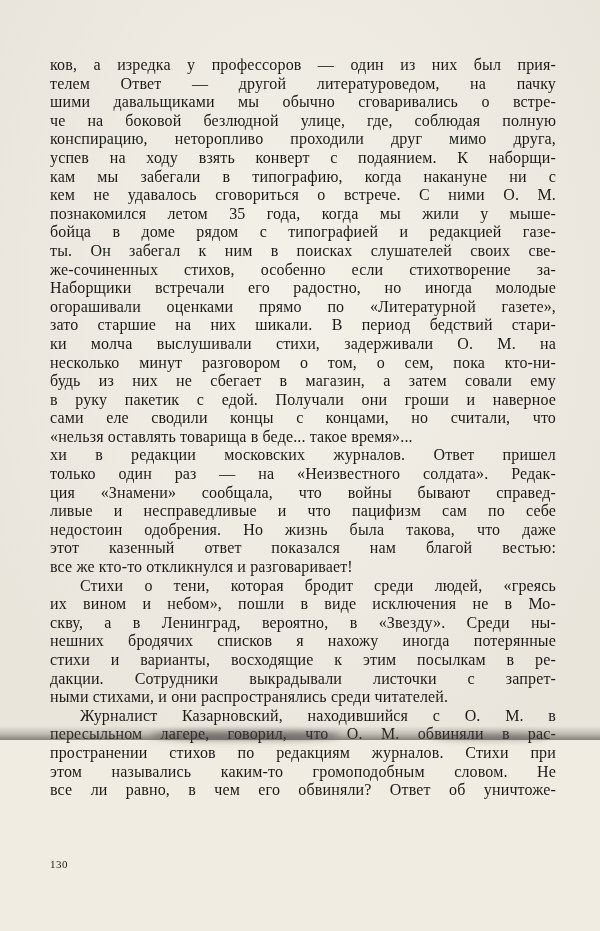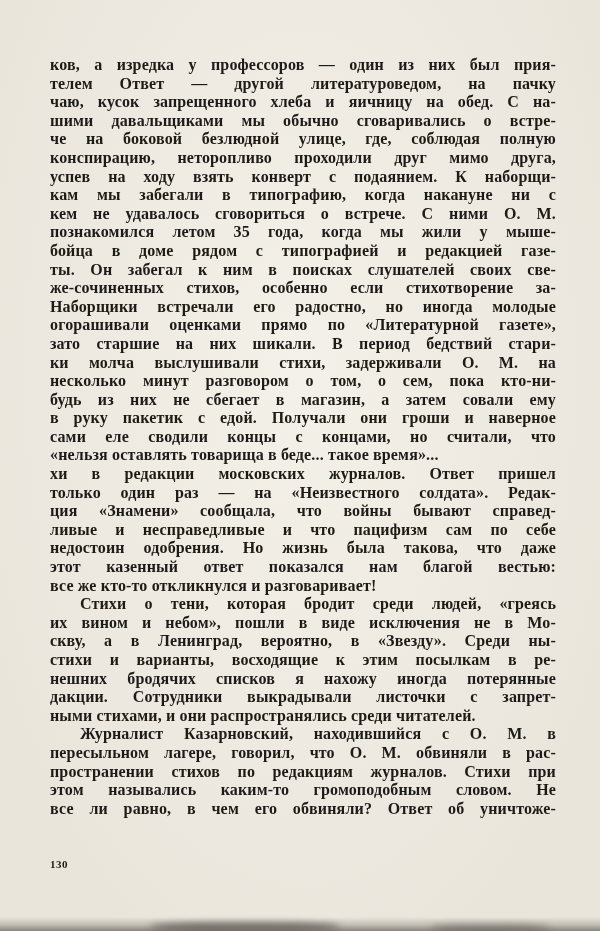--- a/index.html
+++ b/index.html
@@ -12,29 +12,28 @@
   }
   body {
     width: 600px;
     height: 931px;
     background: var(--paper, #f0ece2);
     overflow: hidden;
   }
   .page {
     position: relative;
     width: 600px;
-    height: 931px;
+    height: 740px;
     box-sizing: border-box;
     padding: 56px 44px 0 50px;
     background:
       radial-gradient(ellipse at 50% 40%, rgba(255,255,255,0.25), rgba(0,0,0,0.03) 85%),
       var(--paper, #f0ece2);
     font-family: "Liberation Serif", "DejaVu Serif", serif;
     color: var(--ink, #1d1b17);
-    font-weight: bold;
   }
   .text-block {
     font-size: 16px;
     line-height: 18.6px;
     letter-spacing: 0.15px;
   }
   .paragraph {
     margin: 0;
   }
   .line {
@@ -84,21 +83,20 @@
   }
 </style>
 </head>
 <body>
 
 <div class="page">
   <div class="text-block" id="text-block">
       <div class="paragraph">
         <div class="line">ков, а изредка у профессоров — один из них был прия-</div>
         <div class="line">телем Ответ — другой литературоведом, на пачку</div>
-        <div class="line">чаю, кусок запрещенного хлеба и яичницу на обед. С на-</div>
         <div class="line">шими давальщиками мы обычно сговаривались о встре-</div>
         <div class="line">че на боковой безлюдной улице, где, соблюдая полную</div>
         <div class="line">конспирацию, неторопливо проходили друг мимо друга,</div>
         <div class="line">успев на ходу взять конверт с подаянием. К наборщи-</div>
         <div class="line">кам мы забегали в типографию, когда накануне ни с</div>
         <div class="line">кем не удавалось сговориться о встрече. С ними О. М.</div>
         <div class="line">познакомился летом 35 года, когда мы жили у мыше-</div>
         <div class="line">бойца в доме рядом с типографией и редакцией газе-</div>
         <div class="line">ты. Он забегал к ним в поисках слушателей своих све-</div>
         <div class="line">же-сочиненных стихов, особенно если стихотворение за-</div>
@@ -118,22 +116,22 @@
         <div class="line">ция «Знамени» сообщала, что войны бывают справед-</div>
         <div class="line">ливые и несправедливые и что пацифизм сам по себе</div>
         <div class="line">недостоин одобрения. Но жизнь была такова, что даже</div>
         <div class="line">этот казенный ответ показался нам благой вестью:</div>
         <div class="line last">все же кто-то откликнулся и разговаривает!</div>
       </div>
       <div class="paragraph">
         <div class="line indent">Стихи о тени, которая бродит среди людей, «греясь</div>
         <div class="line">их вином и небом», пошли в виде исключения не в Мо-</div>
         <div class="line">скву, а в Ленинград, вероятно, в «Звезду». Среди ны-</div>
+        <div class="line">нешних бродячих списков я нахожу иногда потерянные</div>
         <div class="line">стихи и варианты, восходящие к этим посылкам в ре-</div>
-        <div class="line">нешних бродячих списков я нахожу иногда потерянные</div>
         <div class="line">дакции. Сотрудники выкрадывали листочки с запрет-</div>
         <div class="line last">ными стихами, и они распространялись среди читателей.</div>
       </div>
       <div class="paragraph">
         <div class="line indent">Журналист Казарновский, находившийся с О. М. в</div>
         <div class="line">пересыльном лагере, говорил, что О. М. обвиняли в рас-</div>
         <div class="line">пространении стихов по редакциям журналов. Стихи при</div>
         <div class="line">этом назывались каким-то громоподобным словом. Не</div>
         <div class="line">все ли равно, в чем его обвиняли? Ответ об уничтоже-</div>
       </div>

